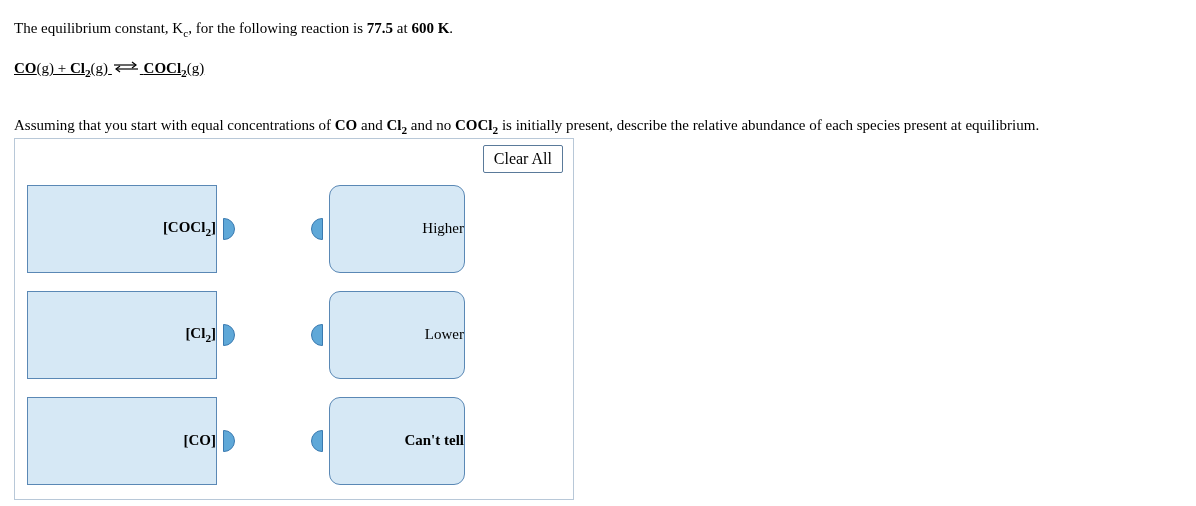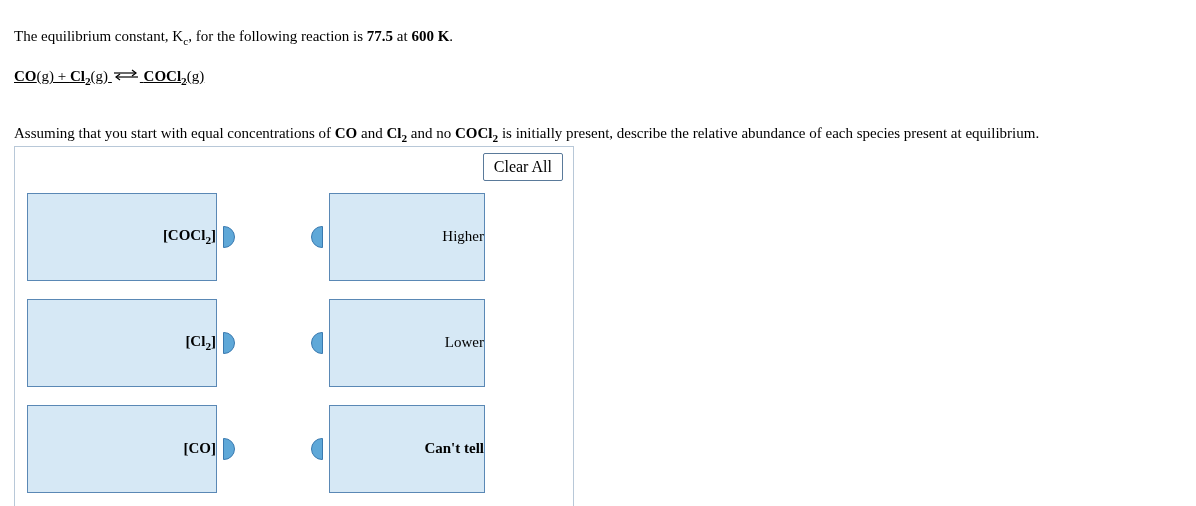--- a/index.html
+++ b/index.html
@@ -10,21 +10,20 @@
     body {
       font-family: "Times New Roman", Times, serif;
       font-size: 15px;
       color: #000;
       padding: 18px 14px;
       background: #fff;
     }
     .question-text {
       margin-bottom: 18px;
       line-height: 1.4;
-      margin-top: 8px;
     }
     .reaction {
       margin-bottom: 38px;
       font-weight: bold;
       text-decoration: underline;
     }
     .reaction .arrow {
       font-weight: normal;
       display: inline-block;
       position: relative;
@@ -71,21 +70,22 @@
       background: #d6e8f5;
       display: flex;
       align-items: center;
       justify-content: flex-end;
       font-family: "Times New Roman", Times, serif;
       font-size: 15px;
       text-align: center;
       position: relative;
     }
     .tile.right {
-      width: 156px;
+      width: 136px;
+      border-radius: 11px;
     }
     .gap {
       flex: 0 0 auto;
       width: 112px;
       position: relative;
       height: 88px;
     }
     .connector {
       position: absolute;
       top: 50%;

